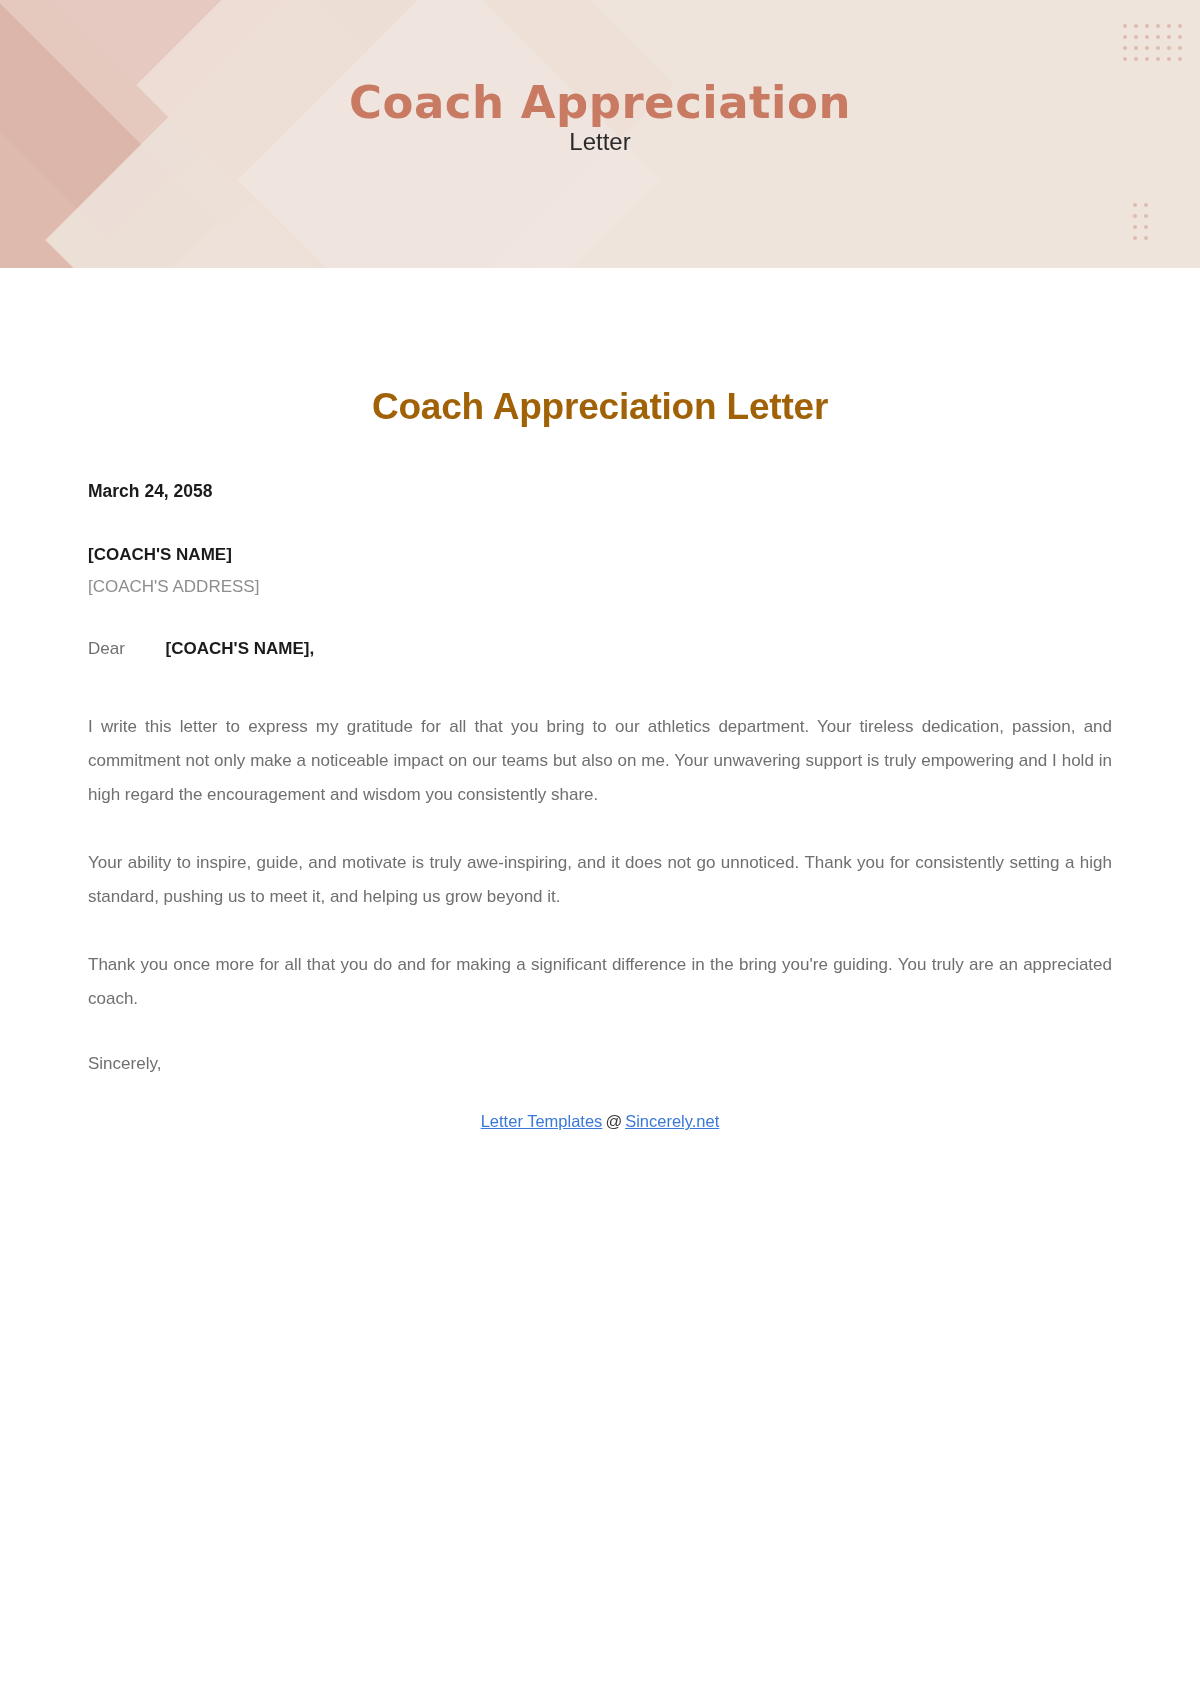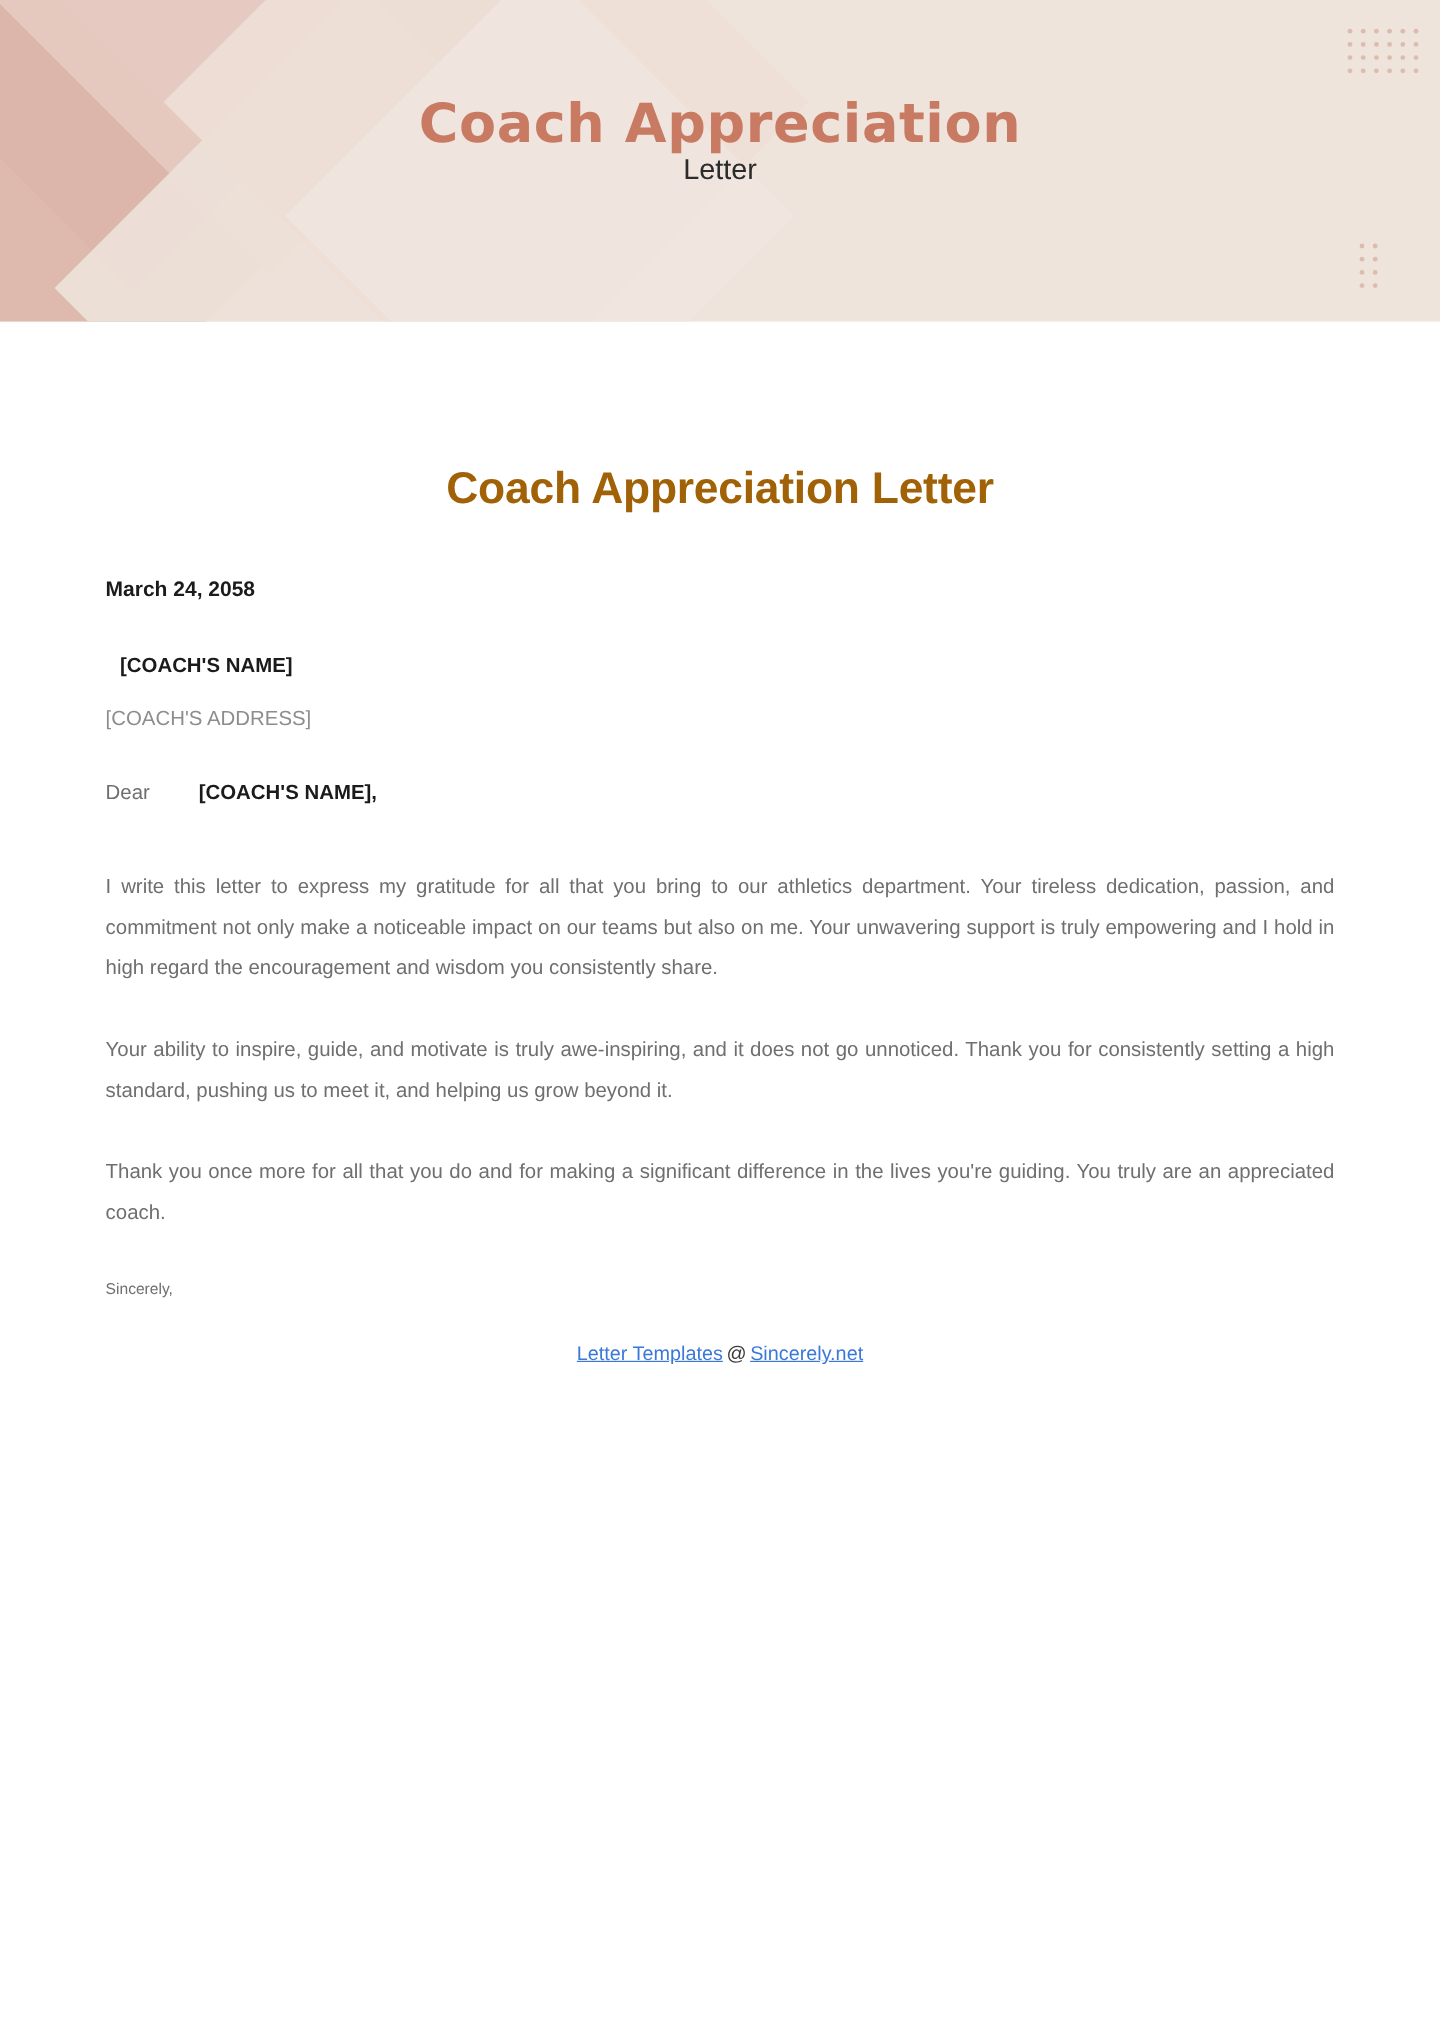--- a/index.html
+++ b/index.html
@@ -171,21 +171,21 @@
     margin: 0;
   }
 
   .addr-block {
     margin-top: 41px;
   }
   .addr-name {
     font-size: 17px;
     font-weight: 700;
     color: #1b1b1b;
-    margin: 12px;
+    margin: 0;
     line-height: 1.45;
   }
   .addr-street {
     font-size: 17px;
     font-weight: 400;
     color: #8d8d8d;
     margin: 0;
     line-height: 1.45;
     padding-top: 7px;
   }
@@ -205,21 +205,21 @@
   .para {
     font-size: 17px;
     line-height: 2.0;
     color: #6f6f6f;
     text-align: justify;
     margin: 0;
     padding-top: 34px;
   }
 
   .closing {
-    font-size: 13px;
+    font-size: 17px;
     color: #6f6f6f;
     padding-top: 38px;
     margin: 0;
   }
 
   .signature {
     font-size: 17px;
     font-weight: 700;
     color: #1b1b1b;
     padding-top: 37px;
@@ -308,21 +308,21 @@
 
       <div class="addr-block">
         <p class="addr-name">[COACH'S NAME]</p>
         <p class="addr-street">[COACH'S ADDRESS]</p>
       </div>
 
       <p class="salutation"><span>Dear</span> <b>[COACH'S NAME],</b></p>
 
       <p class="para">I write this letter to express my gratitude for all that you bring to our athletics department. Your tireless dedication, passion, and commitment not only make a noticeable impact on our teams but also on me. Your unwavering support is truly empowering and I hold in high regard the encouragement and wisdom you consistently share.</p>
       <p class="para">Your ability to inspire, guide, and motivate is truly awe-inspiring, and it does not go unnoticed. Thank you for consistently setting a high standard, pushing us to meet it, and helping us grow beyond it.</p>
-      <p class="para">Thank you once more for all that you do and for making a significant difference in the lives you're guiding. You truly are an appreciated coach.</p>
+      <p class="para">Thank you once more for all that you do and for making a significant difference in the bring you're guiding. You truly are an appreciated coach.</p>
 
       <p class="closing">Sincerely,</p>
 
 
       <div class="footer">
         <a href="#">Letter Templates</a><span class="at">@</span><a href="#">Sincerely.net</a>
       </div>
 
     </div>
   </div>

